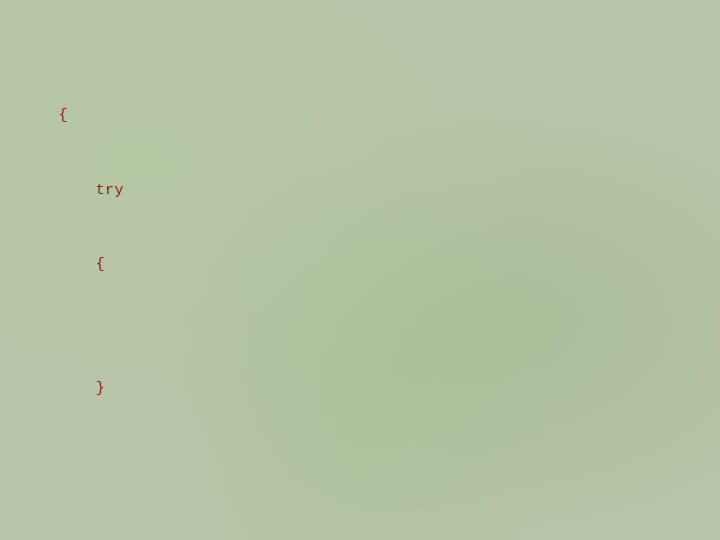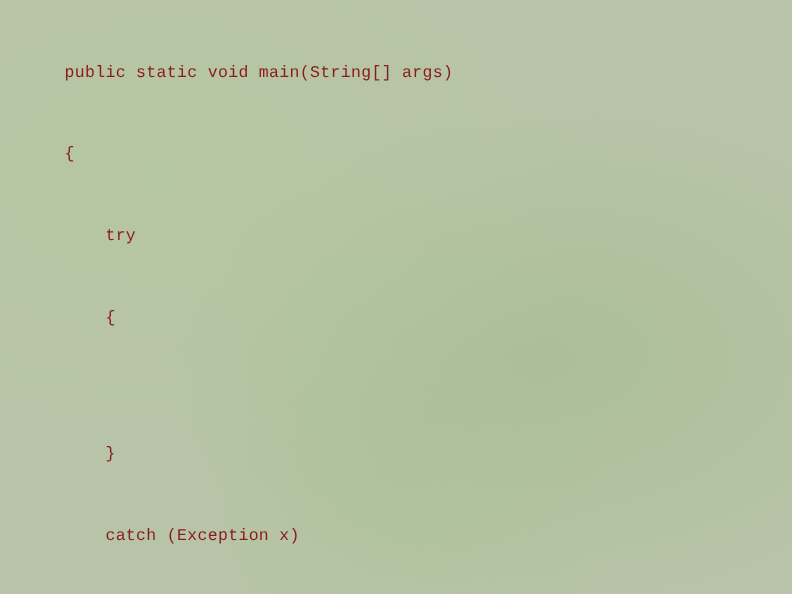--- a/index.html
+++ b/index.html
@@ -29,32 +29,30 @@
       font-size: 15px;
       line-height: 1.65;
       white-space: pre;
       letter-spacing: 0.02em;
     }
   </style>
 </head>
 <body>
 
 <div class="code-block">
-  <span>public static void main(String[] args)</span>
   <br>
   <span>{</span>
   <br>
   <span>    try</span>
   <br>
   <span>    {</span>
   <br>
   <br>
   <span>    }</span>
   <br>
-  <span>    catch (Exception x)</span>
   <br>
   
   <br>
   
   <br>
   
   <br>
   
   <br>
   

